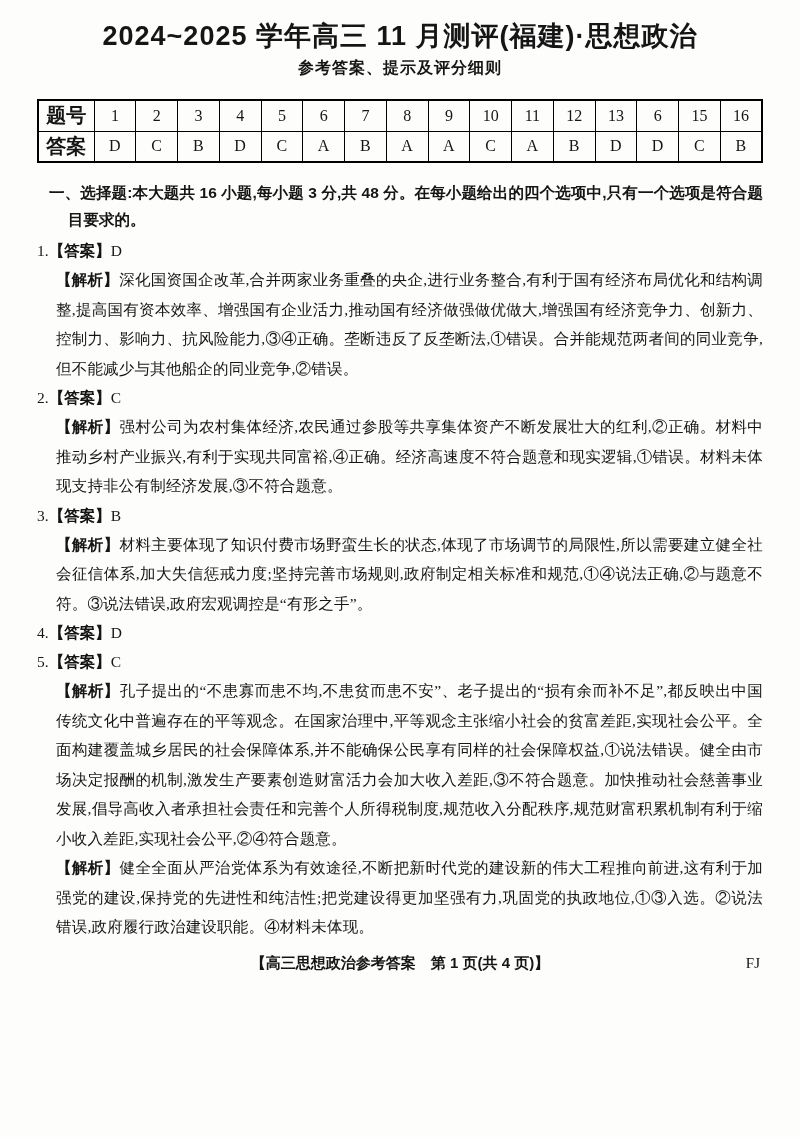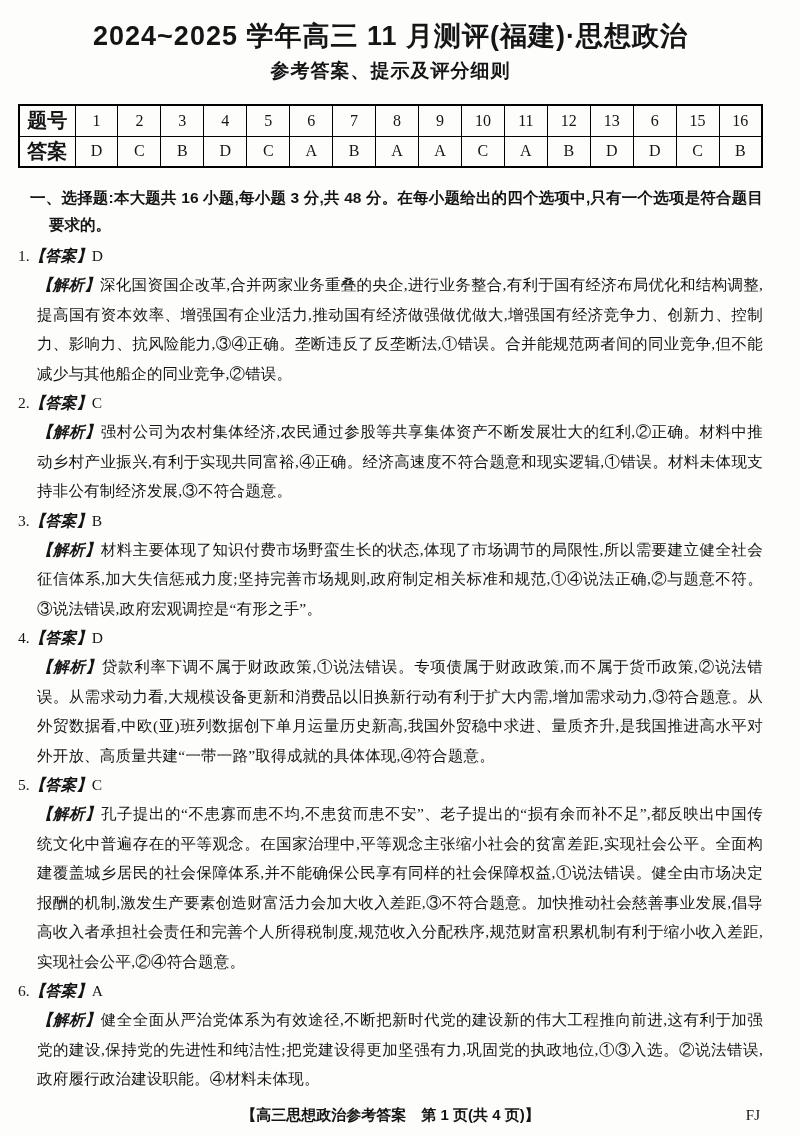--- a/index.html
+++ b/index.html
@@ -4,33 +4,33 @@
 <style>
   * { box-sizing: border-box; }
   html, body { margin: 0; padding: 0; background: #f7f6f4; }
   body {
     width: 800px; height: 1137px;
     background: #fdfdfc;
     color: #151515;
     font-family: "Liberation Serif", "DejaVu Serif", serif;
     overflow: hidden;
   }
-  .page { padding: 12px 37px 0 18px; }
+  .page { padding: 12px 37px 0 37px; }
 
   .title {
     text-align: center;
     font-size: 27px;
     font-weight: 700;
     font-family: "Liberation Sans", "DejaVu Sans", sans-serif;
     letter-spacing: 1px;
     margin: 6px 0 4px 0;
   }
   .subtitle {
     text-align: center;
-    font-size: 19px;
+    font-size: 16px;
     font-weight: 700;
     font-family: "Liberation Sans", "DejaVu Sans", sans-serif;
     letter-spacing: 1px;
     margin: 2px 0 20px 0;
   }
 
   table.answer-table {
     width: 100%;
     border-collapse: collapse;
     border: 2.5px solid #000;
@@ -66,21 +66,20 @@
 
   .qa-item { margin: 0; }
   .answer-line {
     font-size: 15.5px;
     line-height: 28px;
     margin-top: 1px;
   }
   .bracket-label {
     font-family: "Liberation Sans", "DejaVu Sans", sans-serif;
     font-weight: 700;
-    font-style: italic;
   }
   .analysis-para {
     padding-left: 19px;
     text-align: justify;
     font-size: 15.5px;
     line-height: 29.5px;
     letter-spacing: 0.2px;
   }
 
   .footer {
@@ -180,38 +179,32 @@
     </div>
     <div class="analysis-para">
       <span class="bracket-label">【解析】</span><span>材料主要体现了知识付费市场野蛮生长的状态,体现了市场调节的局限性,所以需要建立健全社会征信体系,加大失信惩戒力度;坚持完善市场规则,政府制定相关标准和规范,①④说法正确,②与题意不符。③说法错误,政府宏观调控是“有形之手”。</span>
     </div>
   </div>
 
   <div class="qa-item">
     <div class="answer-line">
       <span>4.</span><span class="bracket-label">【答案】</span><span>D</span>
     </div>
-    <div class="analysis-para">
-      <span class="bracket-label">【解析】</span><span>贷款利率下调不属于财政政策,①说法错误。专项债属于财政政策,而不属于货币政策,②说法错误。从需求动力看,大规模设备更新和消费品以旧换新行动有利于扩大内需,增加需求动力,③符合题意。从外贸数据看,中欧(亚)班列数据创下单月运量历史新高,我国外贸稳中求进、量质齐升,是我国推进高水平对外开放、高质量共建“一带一路”取得成就的具体体现,④符合题意。</span>
-    </div>
   </div>
 
   <div class="qa-item">
     <div class="answer-line">
       <span>5.</span><span class="bracket-label">【答案】</span><span>C</span>
     </div>
     <div class="analysis-para">
       <span class="bracket-label">【解析】</span><span>孔子提出的“不患寡而患不均,不患贫而患不安”、老子提出的“损有余而补不足”,都反映出中国传统文化中普遍存在的平等观念。在国家治理中,平等观念主张缩小社会的贫富差距,实现社会公平。全面构建覆盖城乡居民的社会保障体系,并不能确保公民享有同样的社会保障权益,①说法错误。健全由市场决定报酬的机制,激发生产要素创造财富活力会加大收入差距,③不符合题意。加快推动社会慈善事业发展,倡导高收入者承担社会责任和完善个人所得税制度,规范收入分配秩序,规范财富积累机制有利于缩小收入差距,实现社会公平,②④符合题意。</span>
     </div>
   </div>
 
   <div class="qa-item">
-    <div class="answer-line">
-      <span>6.</span><span class="bracket-label">【答案】</span><span>A</span>
-    </div>
     <div class="analysis-para">
       <span class="bracket-label">【解析】</span><span>健全全面从严治党体系为有效途径,不断把新时代党的建设新的伟大工程推向前进,这有利于加强党的建设,保持党的先进性和纯洁性;把党建设得更加坚强有力,巩固党的执政地位,①③入选。②说法错误,政府履行政治建设职能。④材料未体现。</span>
     </div>
   </div>
 </div>
 
   <div class="footer">
     <span class="footer-center">【高三思想政治参考答案  第 1 页(共 4 页)】</span>
     <span class="footer-right">FJ</span>
   </div>

